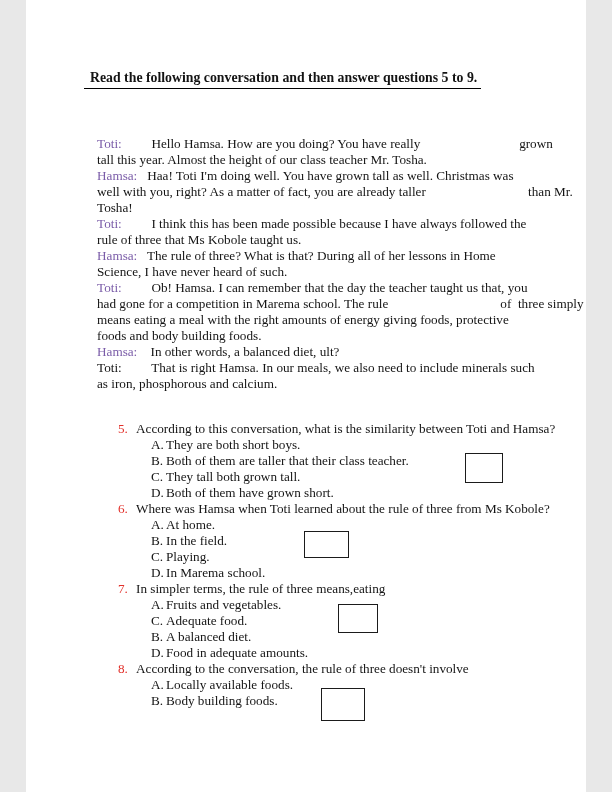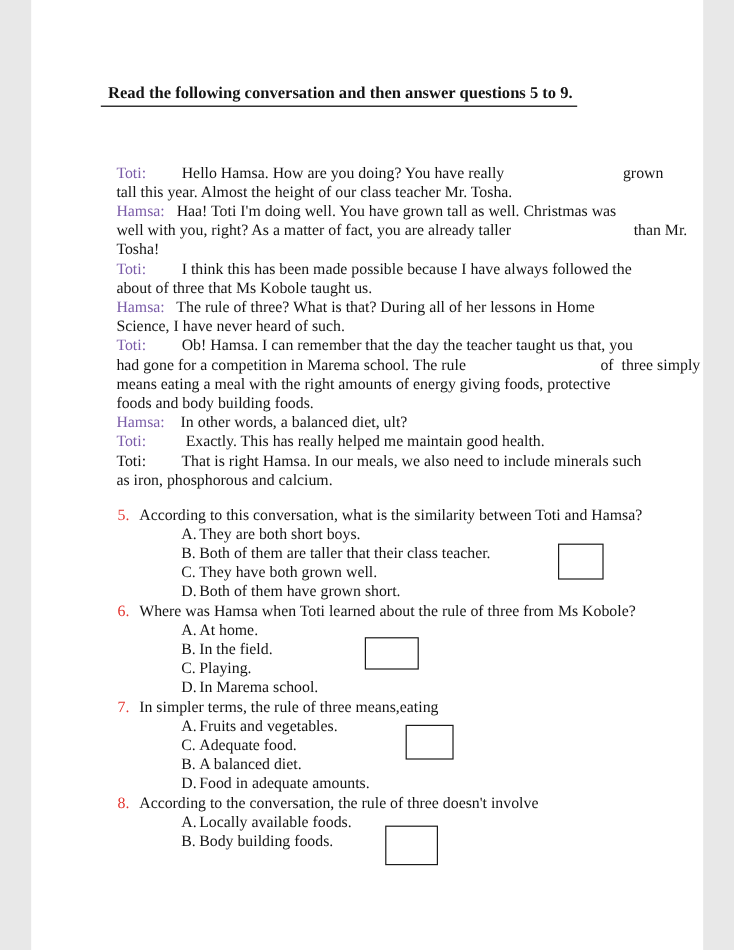--- a/index.html
+++ b/index.html
@@ -37,21 +37,21 @@
   .speaker-purple { color: var(--purple, #7a5ca8); }
   .speaker-black { color: var(--text, #141414); }
   .questions {
     position: absolute;
     left: 72px;
     top: 421px;
     width: 500px;
     font-size: 13.2px;
     line-height: 16px;
   }
-  .q-line { white-space: pre; }
+  .q-line { white-space: pre; margin-left: 20px; }
   .q-num {
     display: inline-block;
     min-width: 18px;
     color: var(--red, #e2312b);
   }
   .opt-line { white-space: pre; padding-left: 53px; }
   .opt-label { display: inline-block; min-width: 15px; }
   .answer-box {
     position: absolute;
     border: 1.6px solid #1b1b1b;
@@ -68,39 +68,38 @@
 <div class="page" style="--page-bg: #ffffff; --text: #141414; --purple: #7a5ca8; --red: #e2312b;">
   <div class="heading">Read the following conversation and then answer questions 5 to 9.</div>
 
   <div class="conversation" id="conversation">
       <div class="utterance"><span class="speaker-purple">Toti:</span><span>         Hello Hamsa. How are you doing? You have really                              grown
 tall this year. Almost the height of our class teacher Mr. Tosha.</span></div>
       <div class="utterance"><span class="speaker-purple">Hamsa:</span><span>   Haa! Toti I'm doing well. You have grown tall as well. Christmas was
 well with you, right? As a matter of fact, you are already taller                               than Mr.
 Tosha!</span></div>
       <div class="utterance"><span class="speaker-purple">Toti:</span><span>         I think this has been made possible because I have always followed the
-about of three that Ms Kobole taught us.</span></div>
+rule of three that Ms Kobole taught us.</span></div>
       <div class="utterance"><span class="speaker-purple">Hamsa:</span><span>   The rule of three? What is that? During all of her lessons in Home
 Science, I have never heard of such.</span></div>
       <div class="utterance"><span class="speaker-purple">Toti:</span><span>         Ob! Hamsa. I can remember that the day the teacher taught us that, you
 had gone for a competition in Marema school. The rule                                  of  three simply
 means eating a meal with the right amounts of energy giving foods, protective
 foods and body building foods.</span></div>
       <div class="utterance"><span class="speaker-purple">Hamsa:</span><span>    In other words, a balanced diet, ult?</span></div>
-      <div class="utterance"><span class="speaker-purple">Toti:</span><span>          Exactly. This has really helped me maintain good health.</span></div>
       <div class="utterance"><span class="speaker-black">Toti:</span><span>         That is right Hamsa. In our meals, we also need to include minerals such
 as iron, phosphorous and calcium.</span></div>
     </div>
 
   <div class="questions" id="questions">
       <div>
         <div class="q-line"><span class="q-num">5.</span><span>According to this conversation, what is the similarity between Toti and Hamsa?</span></div>
         <div class="opt-line"><span class="opt-label">A.</span><span>They are both short boys.</span></div>
         <div class="opt-line"><span class="opt-label">B.</span><span>Both of them are taller that their class teacher.</span></div>
-        <div class="opt-line"><span class="opt-label">C.</span><span>They have both grown well.</span></div>
+        <div class="opt-line"><span class="opt-label">C.</span><span>They tall both grown tall.</span></div>
         <div class="opt-line"><span class="opt-label">D.</span><span>Both of them have grown short.</span></div>
       </div>
       <div>
         <div class="q-line"><span class="q-num">6.</span><span>Where was Hamsa when Toti learned about the rule of three from Ms Kobole?</span></div>
         <div class="opt-line"><span class="opt-label">A.</span><span>At home.</span></div>
         <div class="opt-line"><span class="opt-label">B.</span><span>In the field.</span></div>
         <div class="opt-line"><span class="opt-label">C.</span><span>Playing.</span></div>
         <div class="opt-line"><span class="opt-label">D.</span><span>In Marema school.</span></div>
       </div>
       <div>

